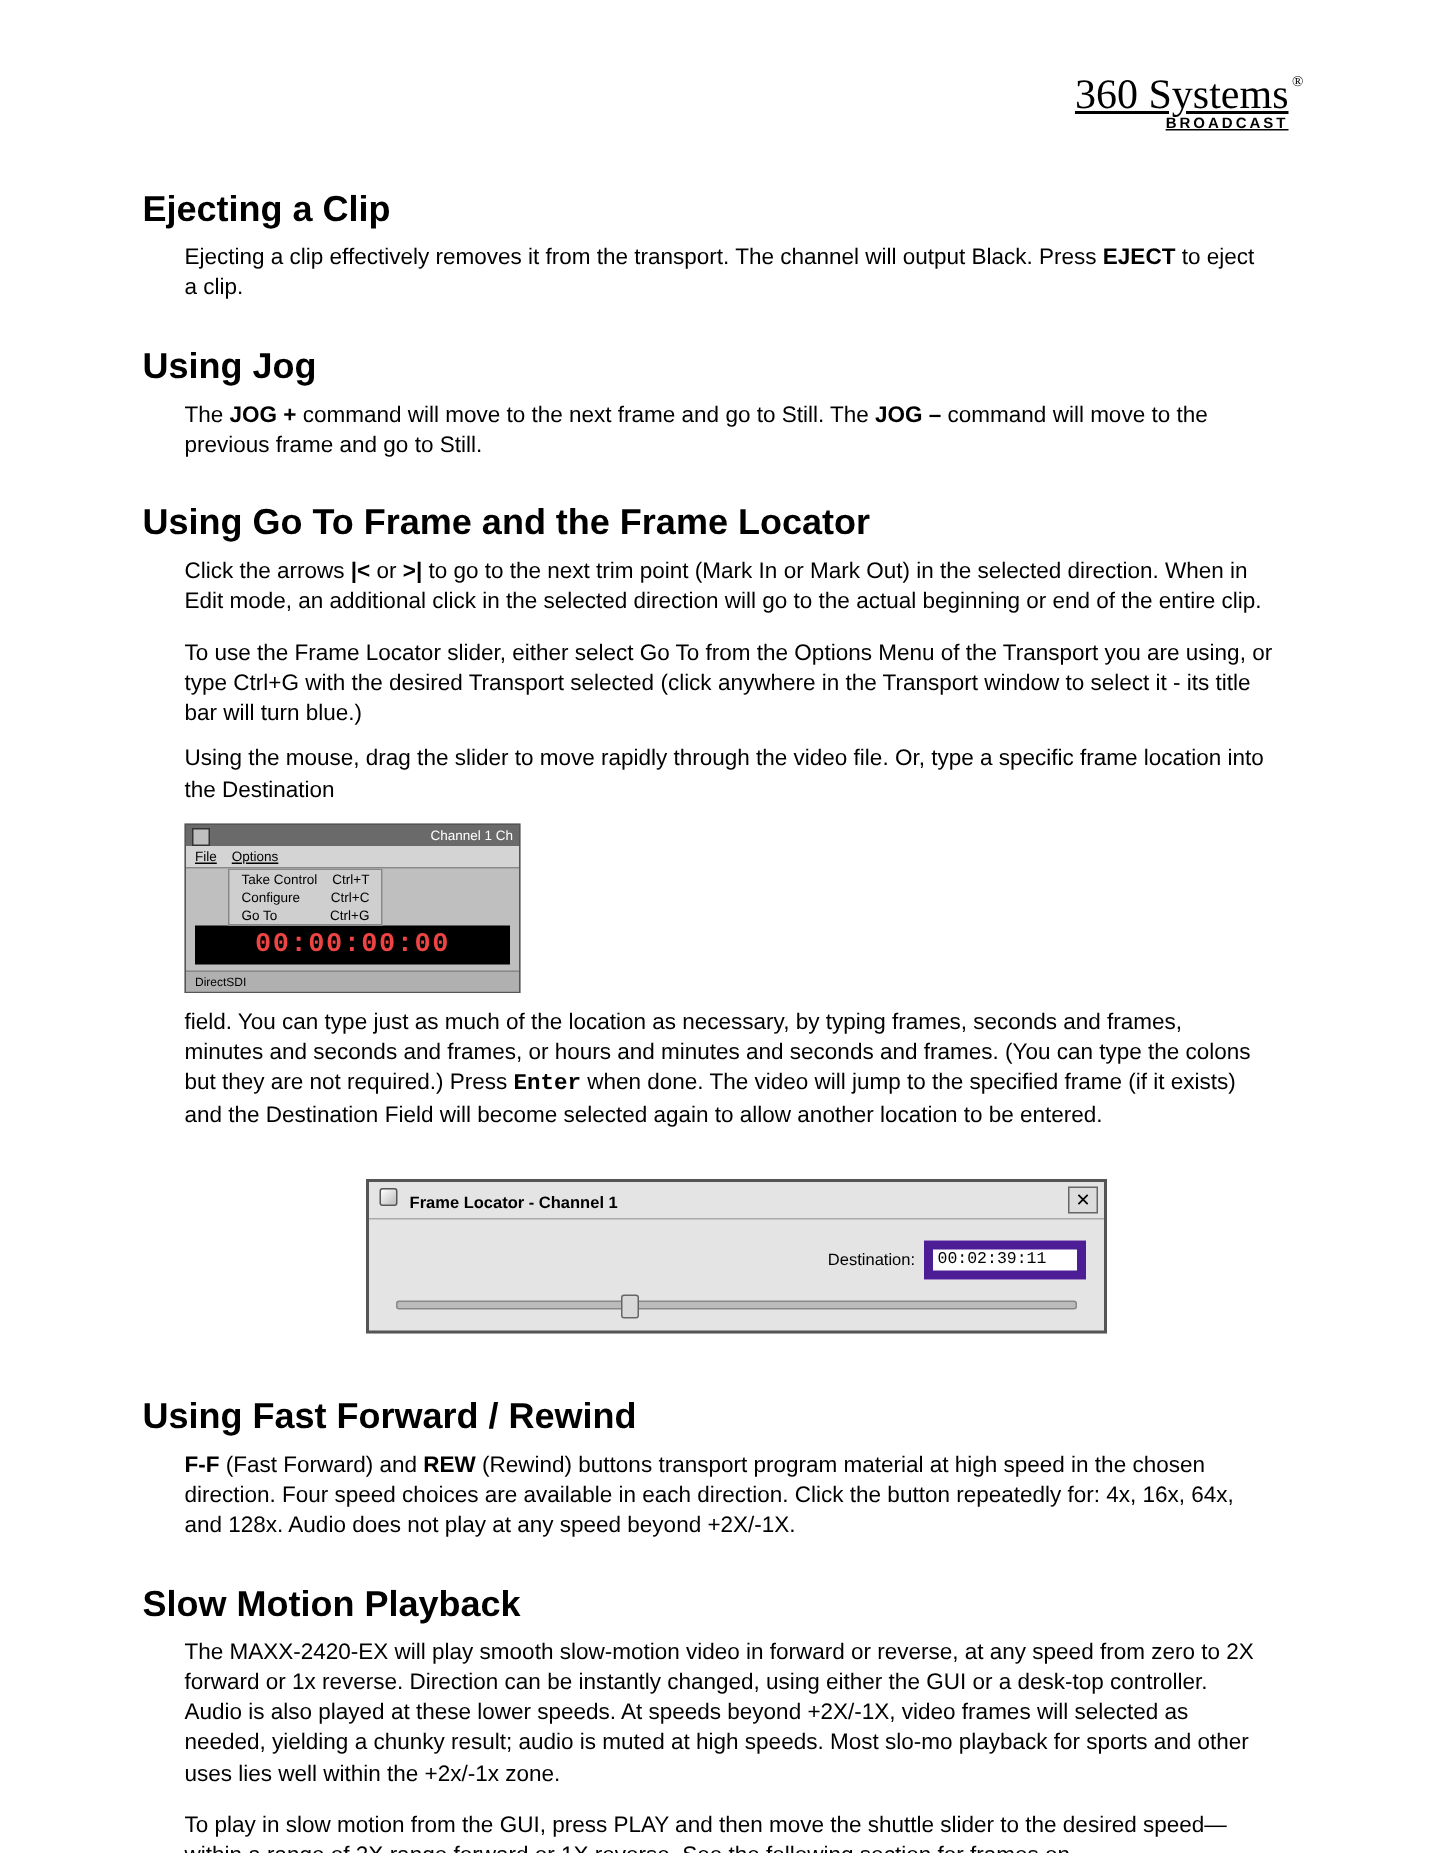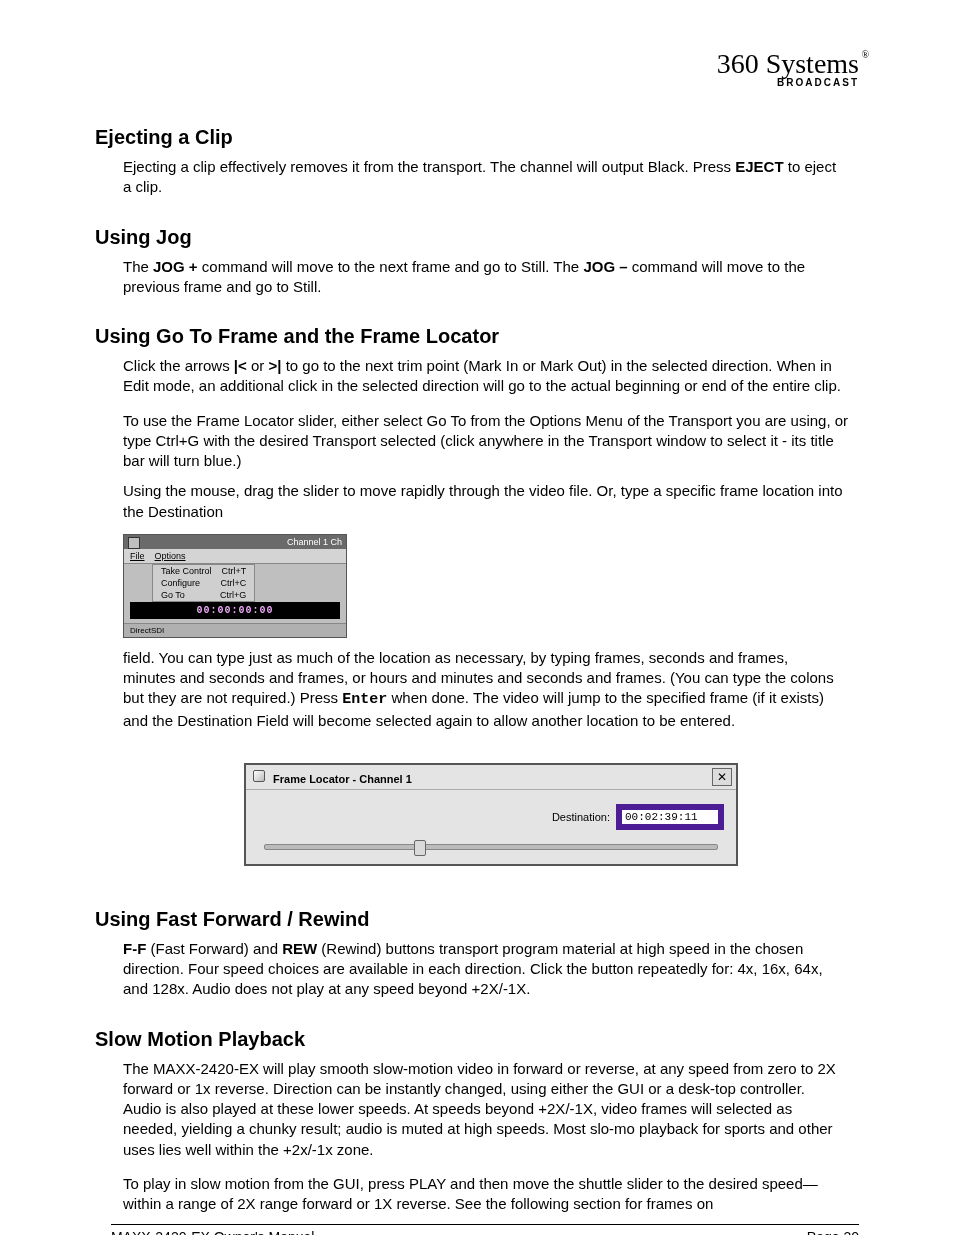--- a/index.html
+++ b/index.html
@@ -21,39 +21,40 @@
     display: flex;
     justify-content: flex-end;
     margin-bottom: 20px;
   }
   .logo {
     font-family: "Brush Script MT", cursive;
     font-size: 28px;
     line-height: 1;
     text-align: right;
     position: relative;
+    text-decoration: underline;
   }
   .logo .sub {
     font-family: Arial, sans-serif;
     font-size: 10px;
     font-weight: bold;
     letter-spacing: 2px;
     display: block;
     text-align: right;
   }
   .logo .reg {
     font-size: 10px;
     position: absolute;
     top: 0;
     right: -10px;
   }
   h2.section-heading {
     font-family: "Candara", "Optima", "Trebuchet MS", sans-serif;
     font-weight: bold;
-    font-size: 20px;
+    font-size: 24px;
     margin: 18px 0 4px 0;
   }
   .body-text {
     font-family: "Candara", "Optima", "Trebuchet MS", sans-serif;
     font-size: 15px;
     line-height: 1.35;
     margin: 4px 16px 10px 28px;
   }
   .body-text .bold { font-weight: bold; }
   .body-text .mono { font-family: "Courier New", monospace; font-weight: bold; }
@@ -108,23 +109,23 @@
     display: inline-block;
   }
   .transport-fig .menu-open div {
     padding: 1px 8px;
     display: flex;
     justify-content: space-between;
     gap: 10px;
   }
   .transport-fig .counter {
     background: #000;
-    color: #f0abfc;
+    color: #ef4444;
     font-family: "Courier New", monospace;
-    font-size: 10px;
+    font-size: 18px;
     letter-spacing: 1px;
     padding: 3px 8px;
     margin: 0 6px 4px 6px;
     text-align: center;
     font-weight: bold;
   }
   .transport-fig .bottombar {
     background: #b0b0b0;
     border-top: 1px solid #888;
     padding: 2px 6px;

